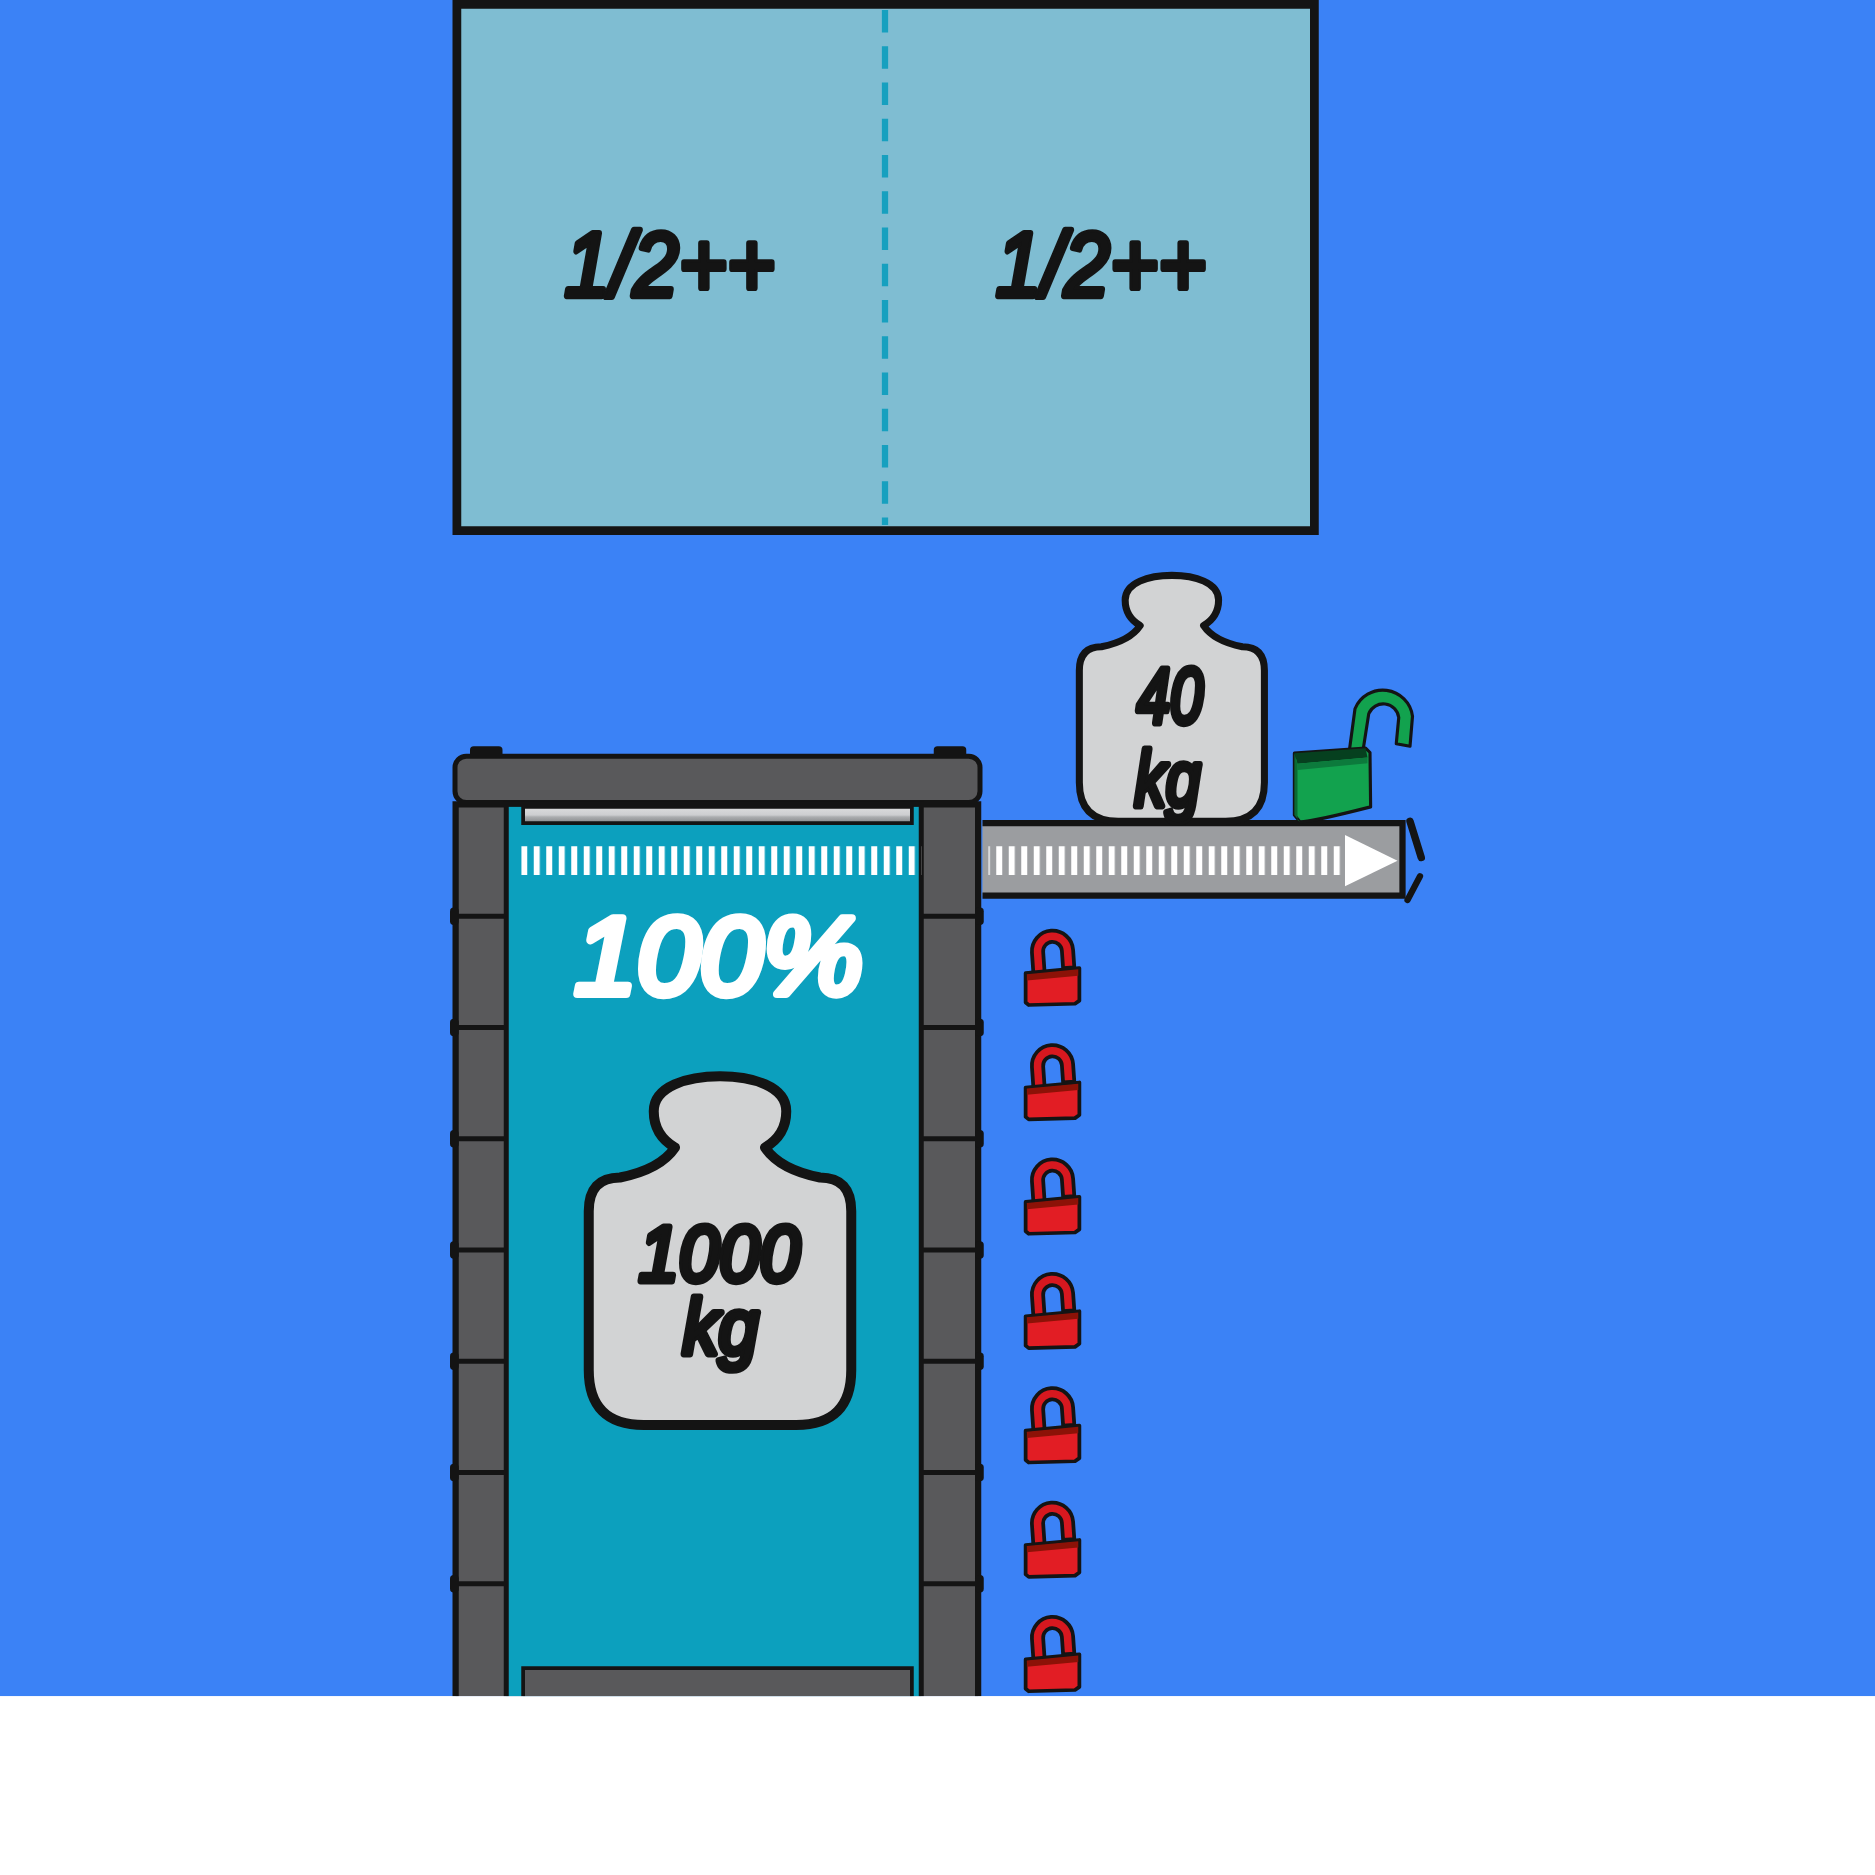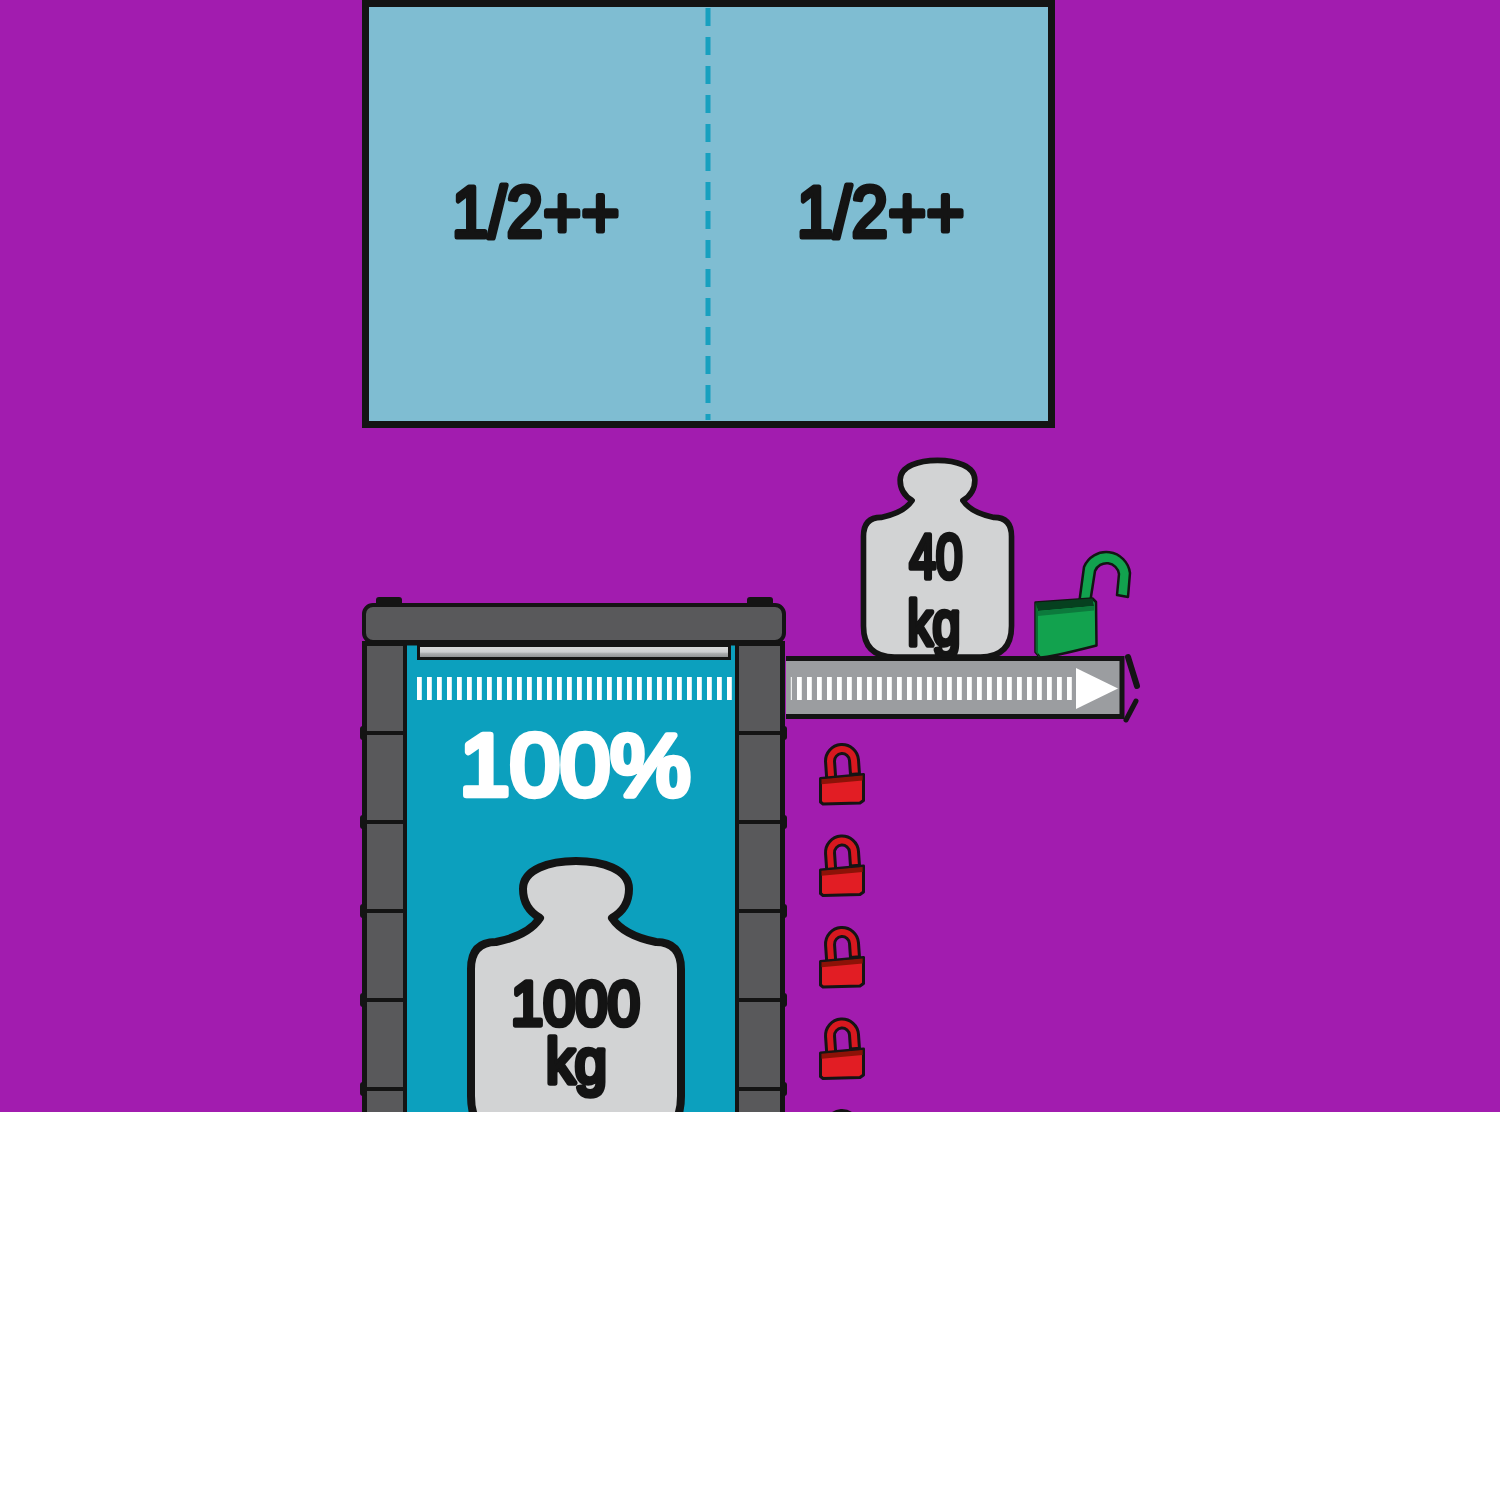--- a/index.html
+++ b/index.html
@@ -1,17 +1,17 @@
 <!DOCTYPE html>
 <html><head>
 <meta charset="utf-8">
 <style>
   html,body{margin:0;padding:0;background:#ffffff;}
-  #stage{position:relative;width:1500px;height:1112px;background:#a21caf;overflow:hidden;
-         font-family:"Liberation Sans",sans-serif;}
+  #stage{position:relative;width:1500px;height:1357px;background:#3b82f6;overflow:hidden;
+         font-family:"Liberation Sans",sans-serif;font-style:italic;}
   svg{position:absolute;left:0;top:0;}
   text{font-family:"Liberation Sans",sans-serif;font-weight:400;}
 </style>
 </head>
 <body>
 
 <div id="stage">
 <svg width="1500" height="1500" viewBox="0 0 1500 1500">
   <defs>
     <pattern id="bandStripes" patternUnits="userSpaceOnUse" x="417" y="677" width="10" height="23">

